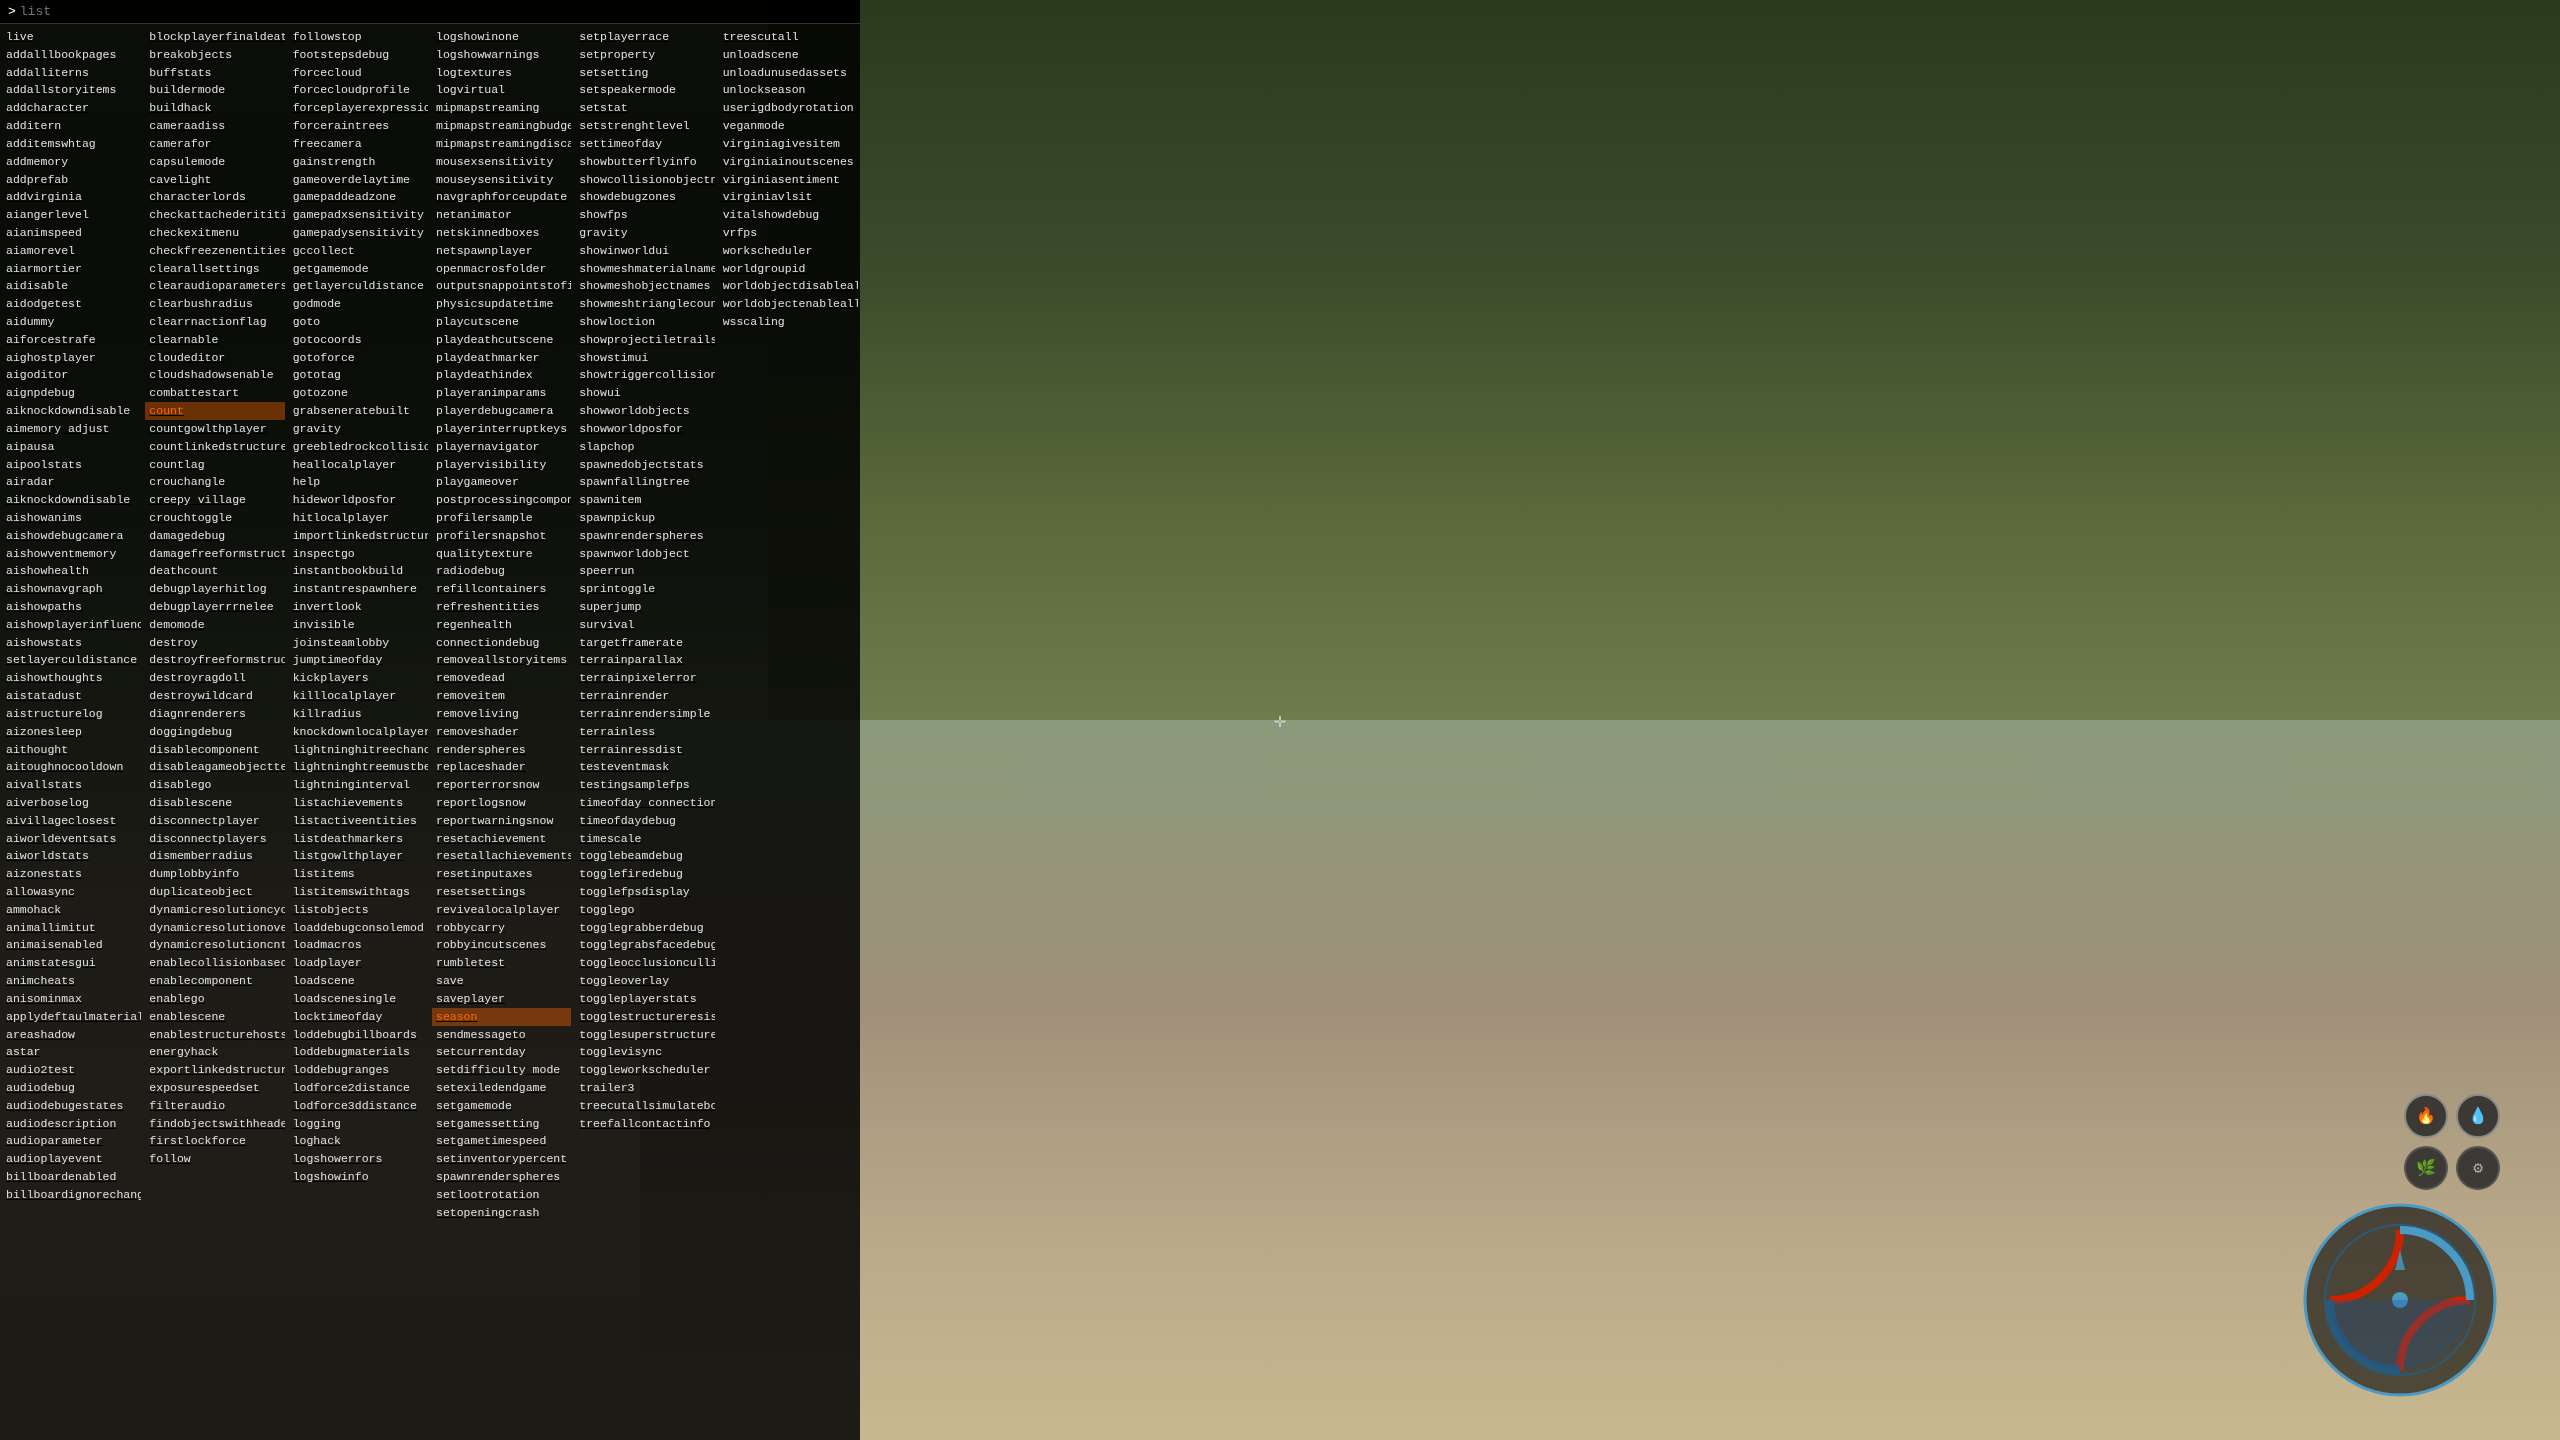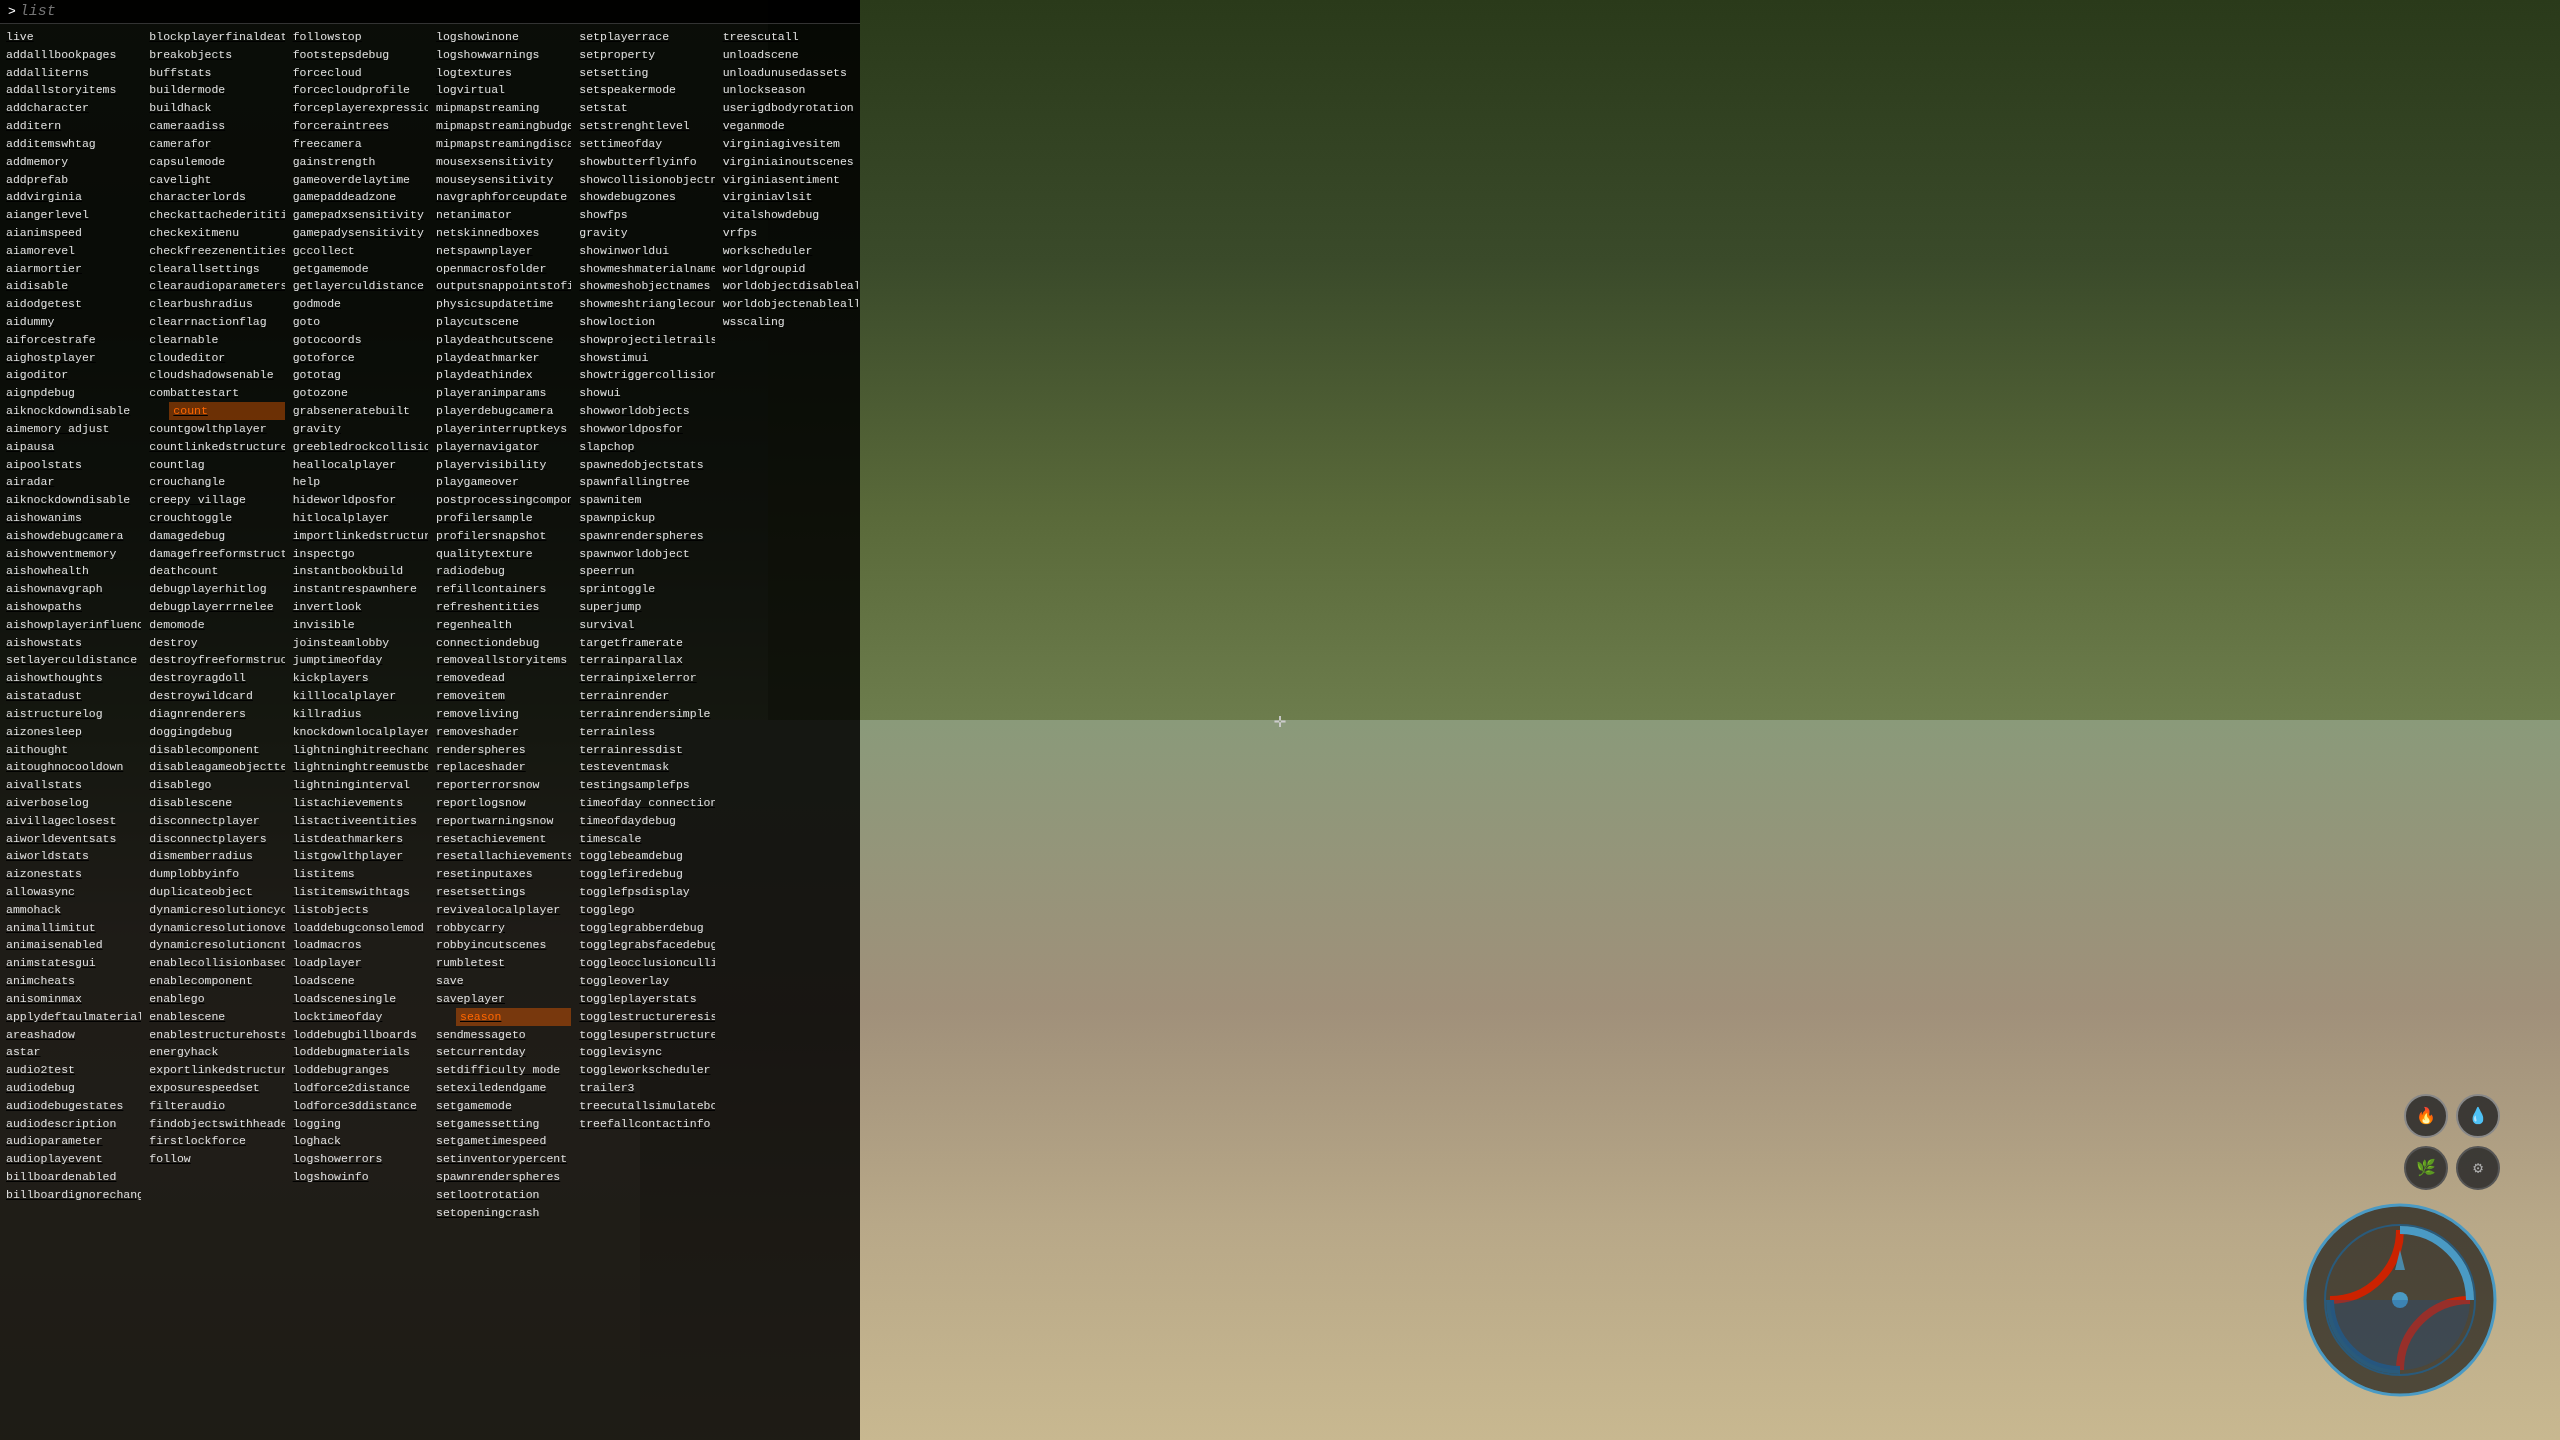--- a/index.html
+++ b/index.html
@@ -63,23 +63,22 @@
       font-size: 13px;
       margin-right: 4px;
     }
 
     .console-input {
       background: transparent;
       border: none;
       outline: none;
       color: #ffffff;
       font-family: 'Courier New', monospace;
-      font-size: 15px;
+      font-size: 13px;
       flex: 1;
-      font-style: italic;
     }
 
     .commands-grid {
       flex: 1;
       display: flex;
       overflow: hidden;
     }
 
     .command-column {
       flex: 1;
@@ -94,21 +93,20 @@
       line-height: 1.55;
       padding: 0 4px;
       cursor: pointer;
       white-space: nowrap;
       overflow: hidden;
     }
 
     .command-item.highlighted {
       background: rgba(255, 100, 0, 0.4);
       color: #ff6600;
-      margin-left: 24px;
     }
 
     
     .compass-container {
       position: absolute;
       bottom: 40px;
       right: 60px;
       z-index: 20;
       width: 200px;
       height: 200px;

